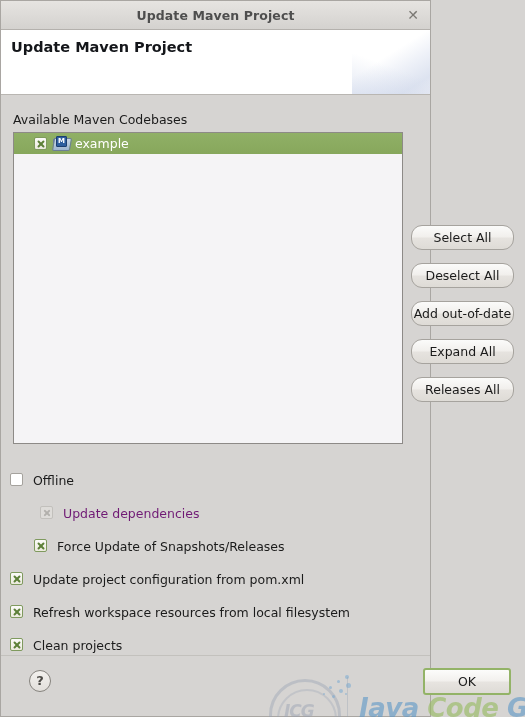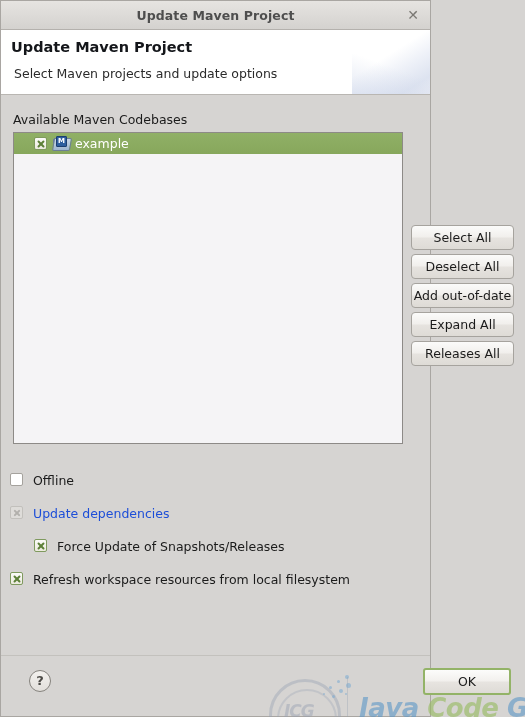--- a/index.html
+++ b/index.html
@@ -236,24 +236,24 @@
     position: absolute;
     left: 410px;
     top: 130px;
     width: 103px;
   }
   .btn {
     display: block;
     box-sizing: border-box;
     width: 103px;
     height: 25px;
-    margin-bottom: 4px;
+    margin-bottom: 13px;
     background: linear-gradient(to bottom, #fbfbfa 0%, #f1efec 48%, #e6e3df 52%, #dedbd6 100%);
     border: 1px solid #a6a39e;
-    border-radius: 4px;
+    border-radius: 11px;
     font-family: "DejaVu Sans", "Liberation Sans", sans-serif;
     font-size: 12.5px;
     color: #1b1b1b;
     text-align: center;
     line-height: 23px;
     white-space: nowrap;
   }
 
   
   .options {
@@ -265,21 +265,21 @@
   .opt-row {
     display: flex;
     align-items: flex-start;
     height: 20px;
     margin-bottom: 13px;
     padding-left: 9px;
     font-size: 12.5px;
   }
   .opt-row .cbx { margin-right: 10px; }
   .opt-row.indent { padding-left: 33px; }
-  .opt-row.dim { color: #1d4ed8; }
+  .opt-row.dim { color: #701a75; margin-left: 30px; }
 
   
   .watermark {
     position: absolute;
     left: 268px;
     top: 578px;
     width: 250px;
     height: 78px;
     pointer-events: none;
   }
@@ -396,21 +396,20 @@
 
 <div class="dialog">
 
   <div class="titlebar">
     <span class="titlebar-text">Update Maven Project</span>
     <span class="titlebar-close">✕</span>
   </div>
 
   <div class="header">
     <div class="header-title">Update Maven Project</div>
-    <div class="header-sub">Select Maven projects and update options</div>
     <div class="header-art"></div>
   </div>
 
   <div class="body">
 
     <div class="section-label">Available Maven Codebases</div>
 
     <div class="tree-panel">
       <div class="tree-row">
         <span class="cbx checked"></span>
@@ -441,26 +440,34 @@
       <div class="opt-row dim">
         <span class="cbx disabled"></span>
         <span>Update dependencies</span>
       </div>
 
       <div class="opt-row indent">
         <span class="cbx checked"></span>
         <span>Force Update of Snapshots/Releases</span>
       </div>
 
+      <div class="opt-row">
+        <span class="cbx checked"></span>
+        <span>Update project configuration from pom.xml</span>
+      </div>
 
       <div class="opt-row">
         <span class="cbx checked"></span>
         <span>Refresh workspace resources from local filesystem</span>
       </div>
 
+      <div class="opt-row">
+        <span class="cbx checked"></span>
+        <span>Clean projects</span>
+      </div>
 
     </div>
 
     <div class="watermark">
       <span class="wm-ring"></span>
       <span class="wm-ring2"></span>
       <span class="wm-jcg">JCG</span>
       <span class="wm-dots">
         <i style="left:30px;top:0px;width:4px;height:4px;"></i>
         <i style="left:22px;top:5px;width:3px;height:3px;"></i>

